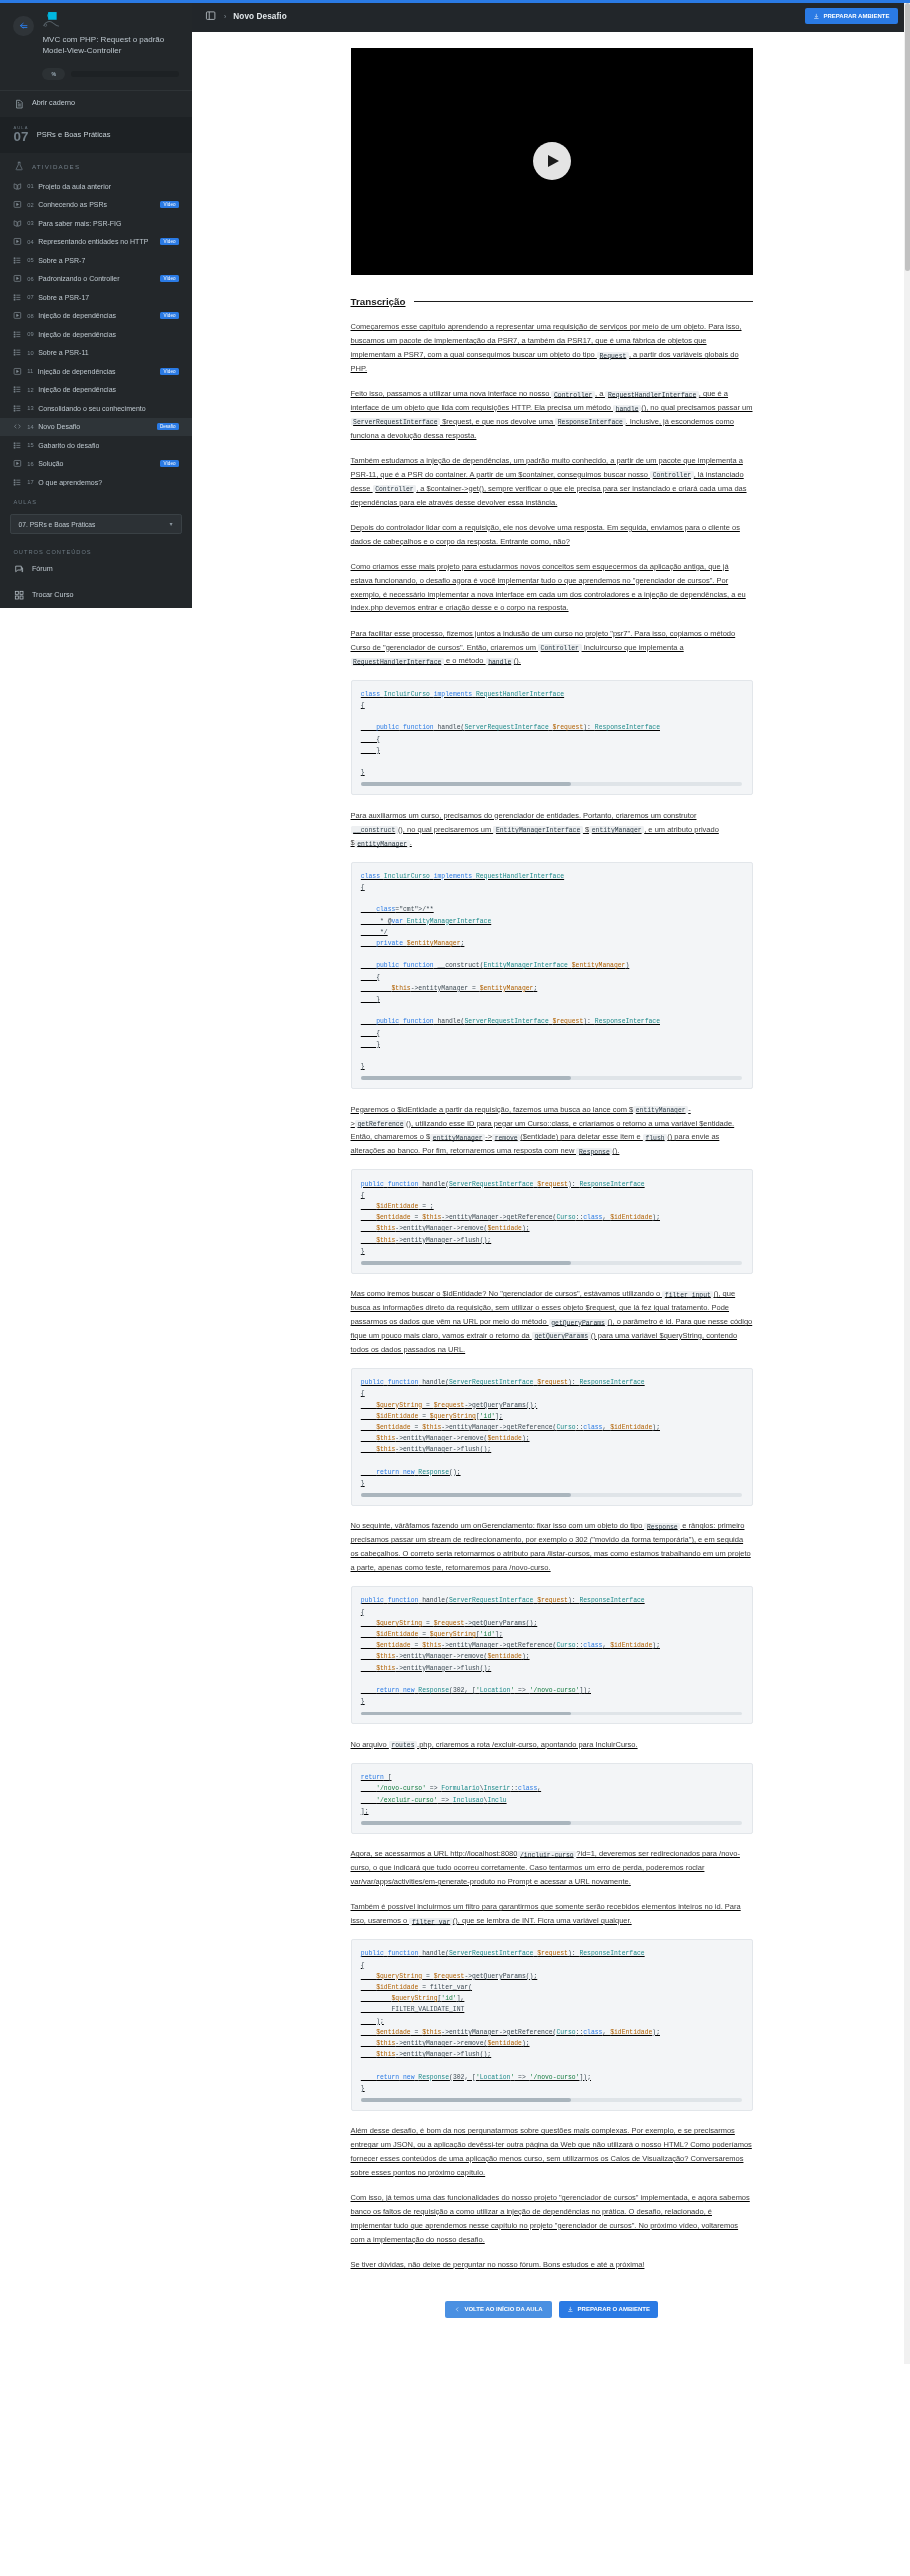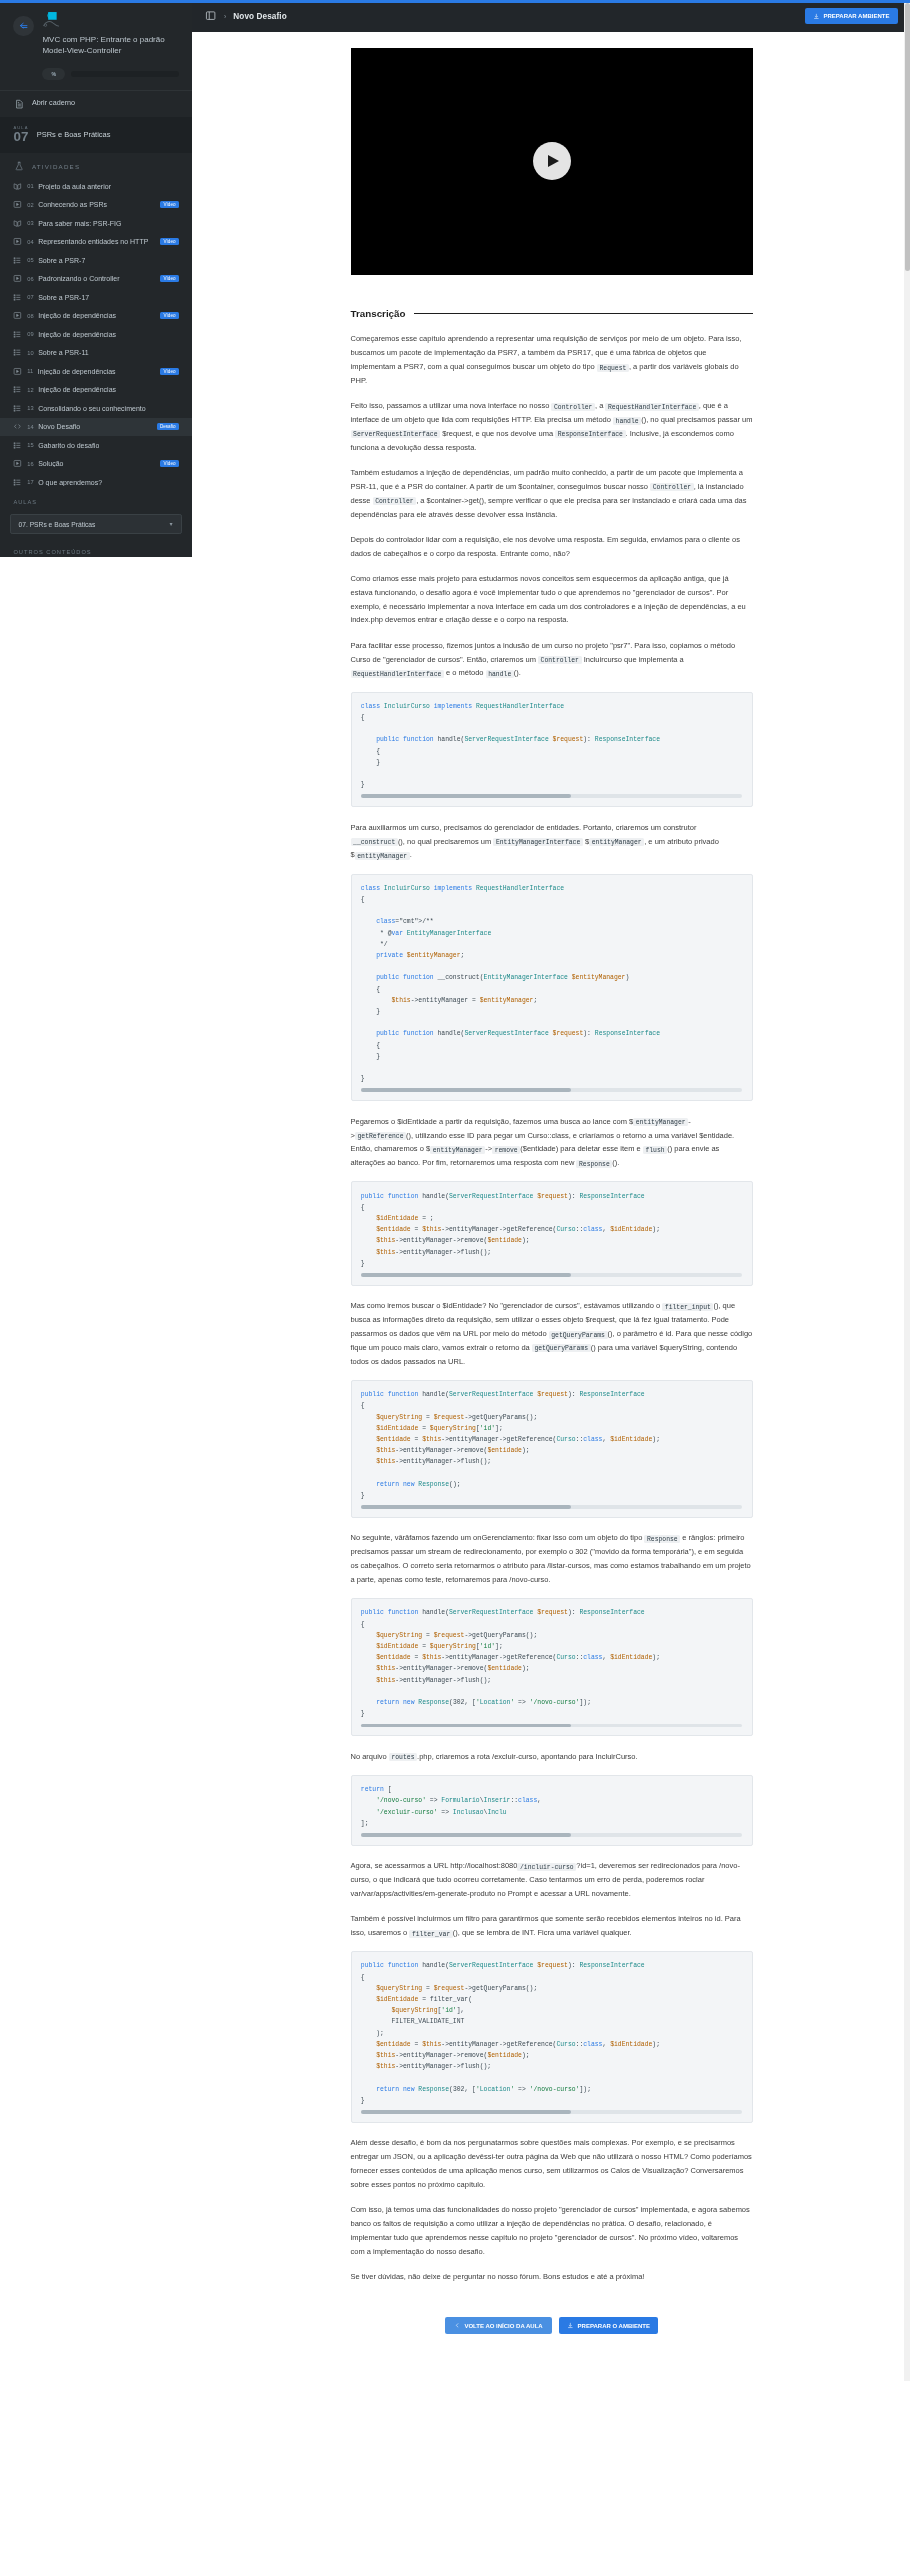--- a/index.html
+++ b/index.html
@@ -140,21 +140,21 @@
   .play-btn {
     width: 38px; height: 38px; border-radius: 50%; background: rgba(245,245,245,.93);
     display: flex; align-items: center; justify-content: center; cursor: pointer;
   }
   .play-tri {
     width: 0; height: 0; border-left: 11.3px solid #1b1b1b;
     border-top: 6.7px solid transparent; border-bottom: 6.7px solid transparent;
     margin-left: 3.1px;
   }
 
-  .article { width: 402px; margin: 16px auto; padding-top: 17.5px; }
+  .article { width: 402px; margin: 4px auto; padding-top: 17.5px; text-decoration: underline; }
 
   .transcript-head {
     display: flex; align-items: center; gap: 8.2px; margin-bottom: 13.4px;
   }
   .transcript-head h2 { font-size: 9.8px; font-weight: 700; color: #1e1e1e; white-space: nowrap; }
   .transcript-head .rule { flex: 1; height: 1.5px; background: #1e1e1e; }
 
   .article p {
     font-size: 7.5px; line-height: 1.85; color: #3b3b3b; margin-bottom: 11.3px;
     text-align: left;
@@ -216,21 +216,21 @@
               <path d="M9 16 H19"></path>
           </svg>
         </div>
         <div class="course-meta">
           <svg class="course-logo" viewBox="0 0 48 44">
             <path d="M16 2 h22 v20 h-22 z" fill="#00b7e0"></path>
             <circle cx="22" cy="11" r="7" fill="none" stroke="#00b7e0" stroke-width="2.4"></circle>
             <path d="M4 38 C10 26 20 24 28 30 C34 34 38 40 44 38" fill="none" stroke="#555f66" stroke-width="2.6"></path>
             <circle cx="9" cy="36" r="3.2" fill="none" stroke="#555f66" stroke-width="2.2"></circle>
           </svg>
-          <div class="course-title">MVC com PHP: Entrante o padrão Model-View-Controller</div>
+          <div class="course-title">MVC com PHP: Request o padrão Model-View-Controller</div>
           <div class="progress-row">
             <span class="progress-pct">%</span>
             <span class="progress-bar"><i class="progress-fill" style="width:0%"></i></span>
           </div>
         </div>
       </div>
 
       <div class="sb-divider"></div>
 
       <div class="sb-row">
@@ -475,20 +475,42 @@
           </div>
         </div>
 
       <div class="sb-group-label">AULAS</div>
       <div class="sb-select">
         <span>07. PSRs e Boas Práticas</span>
         <span class="chev">▼</span>
       </div>
 
       <div class="sb-group-label">OUTROS CONTEÚDOS</div>
+      <div id="extras-list">
+          <div class="sb-row">
+            <span class="sb-icon">
+              <svg viewBox="0 0 24 24" fill="none" stroke="currentColor" stroke-width="1.7">
+                <path d="M4 5 h13 v9 H9 l-5 4 z"></path>
+                <path d="M17 9 h3 v9 l-3-2"></path>
+              </svg>
+            </span>
+            <span>Fórum</span>
+          </div>
+          <div class="sb-row">
+            <span class="sb-icon">
+              <svg viewBox="0 0 24 24" fill="none" stroke="currentColor" stroke-width="1.7">
+                <rect x="3" y="3" width="7" height="7"></rect>
+                <rect x="14" y="3" width="7" height="7"></rect>
+                <rect x="3" y="14" width="7" height="7"></rect>
+                <rect x="14" y="14" width="7" height="7"></rect>
+              </svg>
+            </span>
+            <span>Trocar Curso</span>
+          </div>
+        </div>
 
     </div>
   </aside>
 
   <main class="main">
 
     <div class="topbar">
       <span class="topbar-icon">
         <svg viewBox="0 0 24 24" fill="none" stroke="#d6dde2" stroke-width="1.8">
             <rect x="3" y="4" width="18" height="16" rx="2"></rect>

